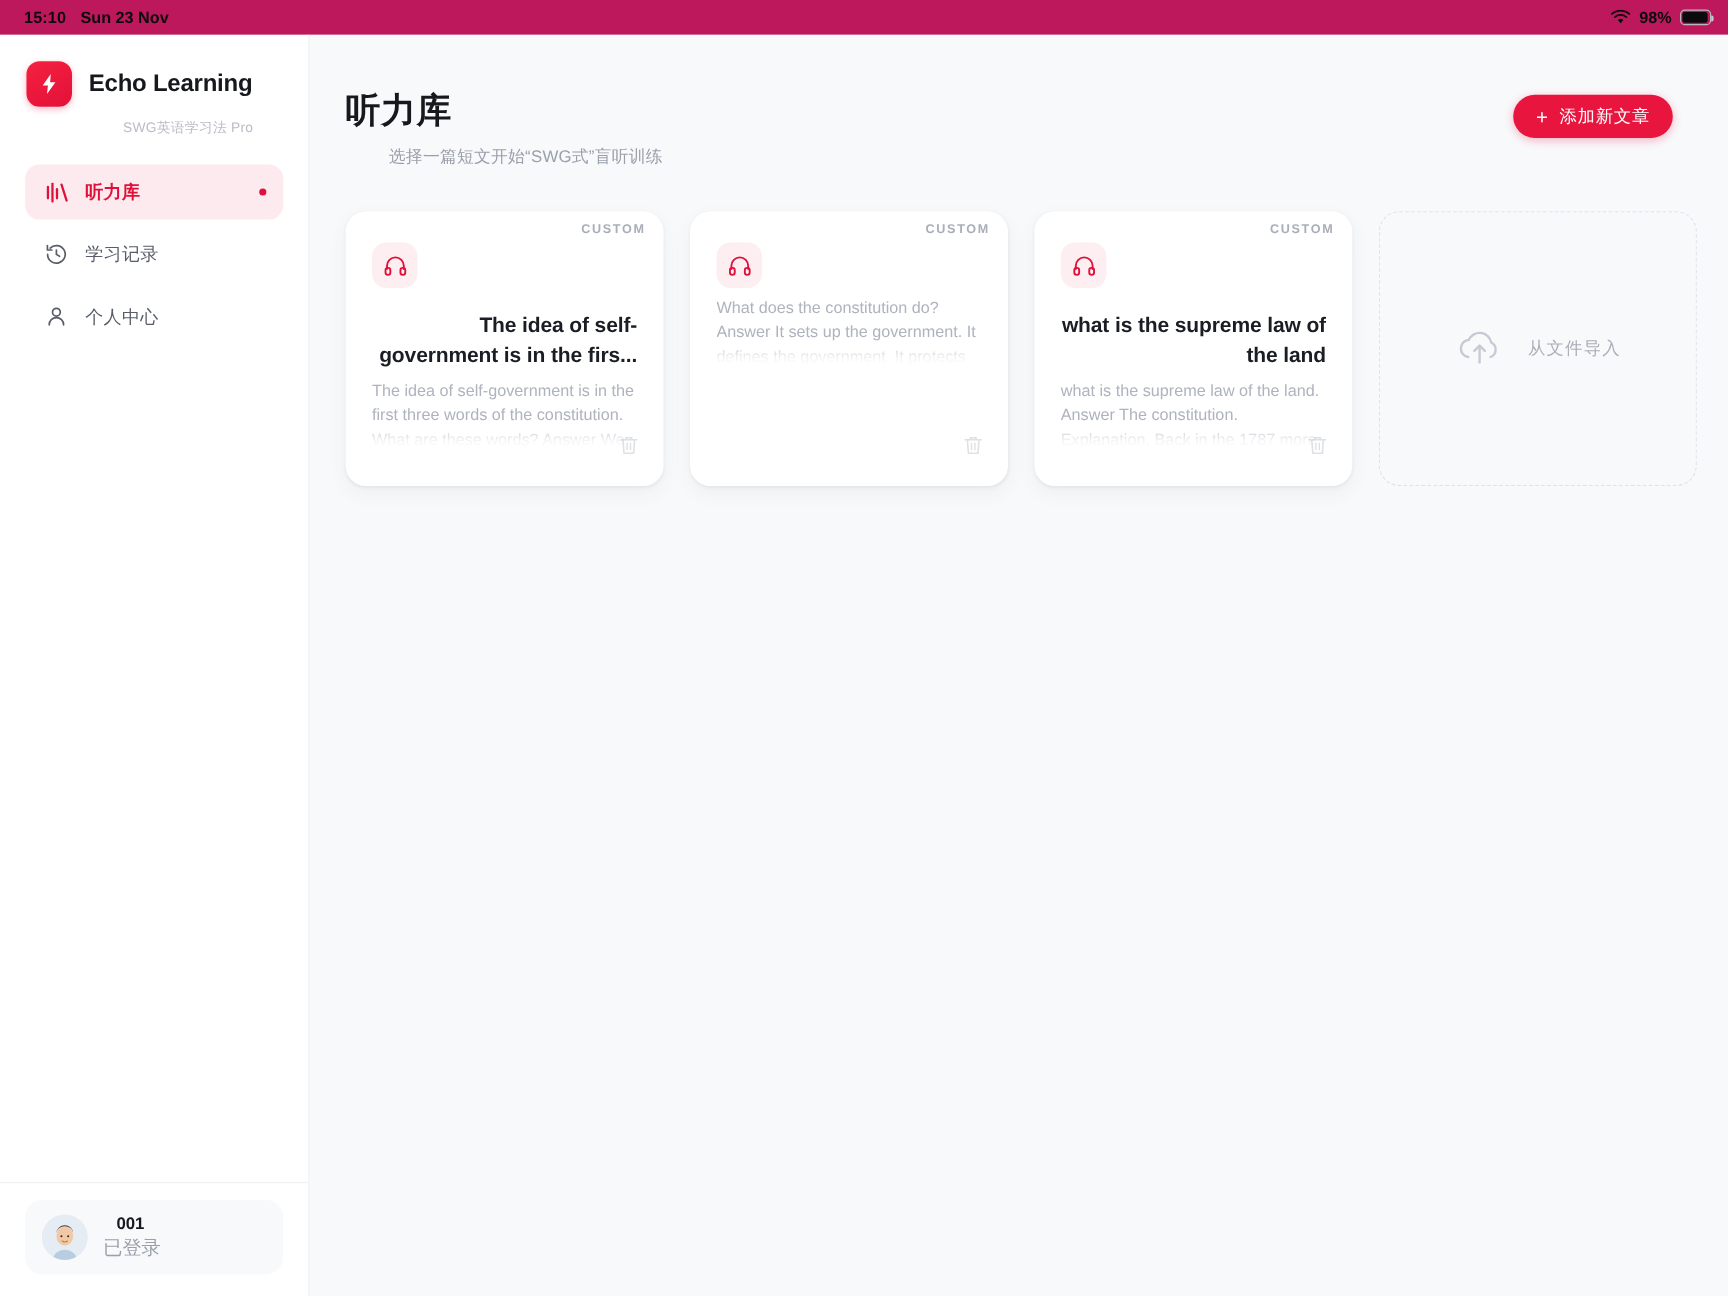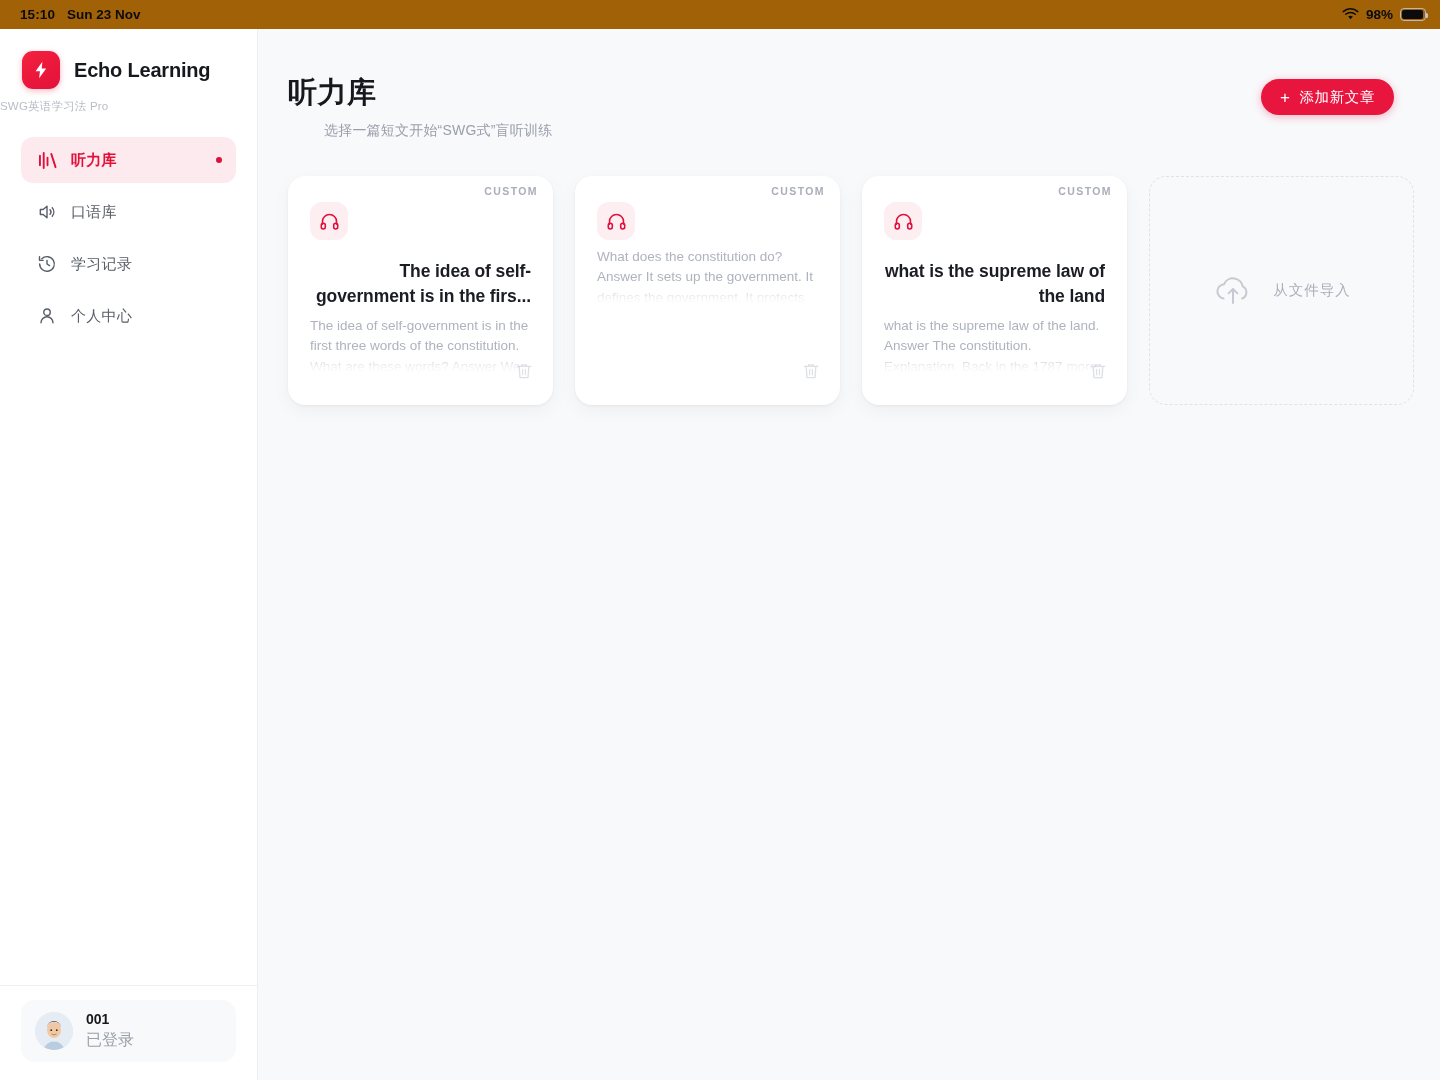--- a/index.html
+++ b/index.html
@@ -9,21 +9,21 @@
     background:#ffffff;
     overflow:hidden;
   }
   #app { position:relative; width:1440px; height:1080px; display:flex; flex-direction:column; }
 
   
   .statusbar {
     height:29px; flex:0 0 29px;
     display:flex; align-items:center; justify-content:space-between;
     padding:0 14px 0 20px;
-    background:#a16207;
+    background:#be185d;
     font-size:13.5px; font-weight:bold; color:#0b0b0d;
   }
   .sb-left { display:flex; align-items:center; gap:12px; }
   .sb-right { display:flex; align-items:center; gap:7px; }
   .sb-time { letter-spacing:.1px; }
   .sb-date { font-weight:bold; }
   .wifi-icon { display:block; }
   .batt-pct { font-size:13.5px; font-weight:bold; letter-spacing:0; }
   .batt {
     width:26px; height:13px; border:1.4px solid #b9b9bd; border-radius:4px;
@@ -47,21 +47,21 @@
   }
   .brand { padding:22px 20px 0 22px; display:flex; align-items:center; gap:14px; }
   .logo {
     width:38px; height:38px; border-radius:11px;
     background:linear-gradient(150deg,#f5213f 0%,#e3103a 100%);
     display:flex; align-items:center; justify-content:center;
     box-shadow:0 2px 6px rgba(227,16,58,.28);
   }
   .brand-name { font-size:20px; font-weight:bold; color:#16181d; letter-spacing:-.2px; }
   .brand-sub {
-    margin:10px 0 0 0; text-align:left; padding-right:46px;
+    margin:10px 0 0 0; text-align:right; padding-right:46px;
     font-size:11.5px; color:#b9bdc6; letter-spacing:.2px;
   }
 
   .nav { margin-top:23px; padding:0 21px; display:flex; flex-direction:column; gap:6px; }
   .nav-item {
     height:46px; border-radius:12px;
     display:flex; align-items:center; gap:13px;
     padding:0 14px 0 15px;
     color:#585d68; font-size:15px; cursor:pointer;
   }
@@ -83,21 +83,21 @@
     height:62px; border-radius:14px; background:#f8f9fb;
     display:flex; align-items:center; gap:13px; padding:0 14px;
     margin:0 11px; cursor:pointer;
   }
   .avatar {
     width:38px; height:38px; border-radius:50%;
     background:linear-gradient(160deg,#e8edf4 0%,#dde5ef 100%);
     display:flex; align-items:center; justify-content:center;
     font-size:23px; line-height:1; overflow:hidden;
   }
-  .profile-name { font-size:14px; font-weight:bold; color:#16181d; }
+  .profile-name { font-size:14px; font-weight:bold; color:#16181d;margin-left:11px; }
   .profile-status { font-size:16px; color:#9aa0ab; margin-top:3px; }
 
   
   .main { flex:1; background:#f8f9fb; min-width:0; position:relative; }
   .main-head {
     display:flex; align-items:flex-start; justify-content:space-between;
     padding:44px 46px 0 30px;
   }
   .page-title { font-size:29px; font-weight:bold; color:#16181d; letter-spacing:.5px; }
   .page-sub { margin-top:9px; font-size:14px; color:#9aa0ab; letter-spacing:.2px;margin-left:36px; }
@@ -205,30 +205,20 @@
               <rect x="1" y="3" width="2" height="12" rx="1" fill="#e1103a"></rect>
               <rect x="5" y="0" width="2" height="18" rx="1" fill="#e1103a"></rect>
               <rect x="9" y="5" width="2" height="10" rx="1" fill="#e1103a"></rect>
               <path d="M14 2 L18.5 16" stroke="#e1103a" stroke-width="2" stroke-linecap="round"></path>
             </svg>
           </span>
           <span class="nav-label">听力库</span>
           <span class="nav-dot"></span>
         </div>
 
-        <div class="nav-item">
-          <span class="nav-ico">
-            <svg width="20" height="20" viewBox="0 0 24 24">
-              <path d="M4 9 h3.4 L12 5 v14 l-4.6 -4 H4 Z" stroke="#585d68" stroke-width="1.7" fill="none" stroke-linejoin="round"></path>
-              <path d="M15.6 9.3 a4 4 0 0 1 0 5.4" stroke="#585d68" stroke-width="1.7" fill="none" stroke-linecap="round"></path>
-              <path d="M18.3 7 a7.6 7.6 0 0 1 0 10" stroke="#585d68" stroke-width="1.7" fill="none" stroke-linecap="round"></path>
-            </svg>
-          </span>
-          <span class="nav-label">口语库</span>
-        </div>
 
         <div class="nav-item">
           <span class="nav-ico">
             <svg width="20" height="20" viewBox="0 0 24 24">
               <path d="M3.2 12 a8.8 8.8 0 1 0 2.6 -6.3" stroke="#585d68" stroke-width="1.7" fill="none" stroke-linecap="round"></path>
               <path d="M3 3.2 V7.6 H7.4" stroke="#585d68" stroke-width="1.7" fill="none" stroke-linecap="round" stroke-linejoin="round"></path>
               <path d="M12 7.6 V12 l3.1 1.9" stroke="#585d68" stroke-width="1.7" fill="none" stroke-linecap="round" stroke-linejoin="round"></path>
             </svg>
           </span>
           <span class="nav-label">学习记录</span>

